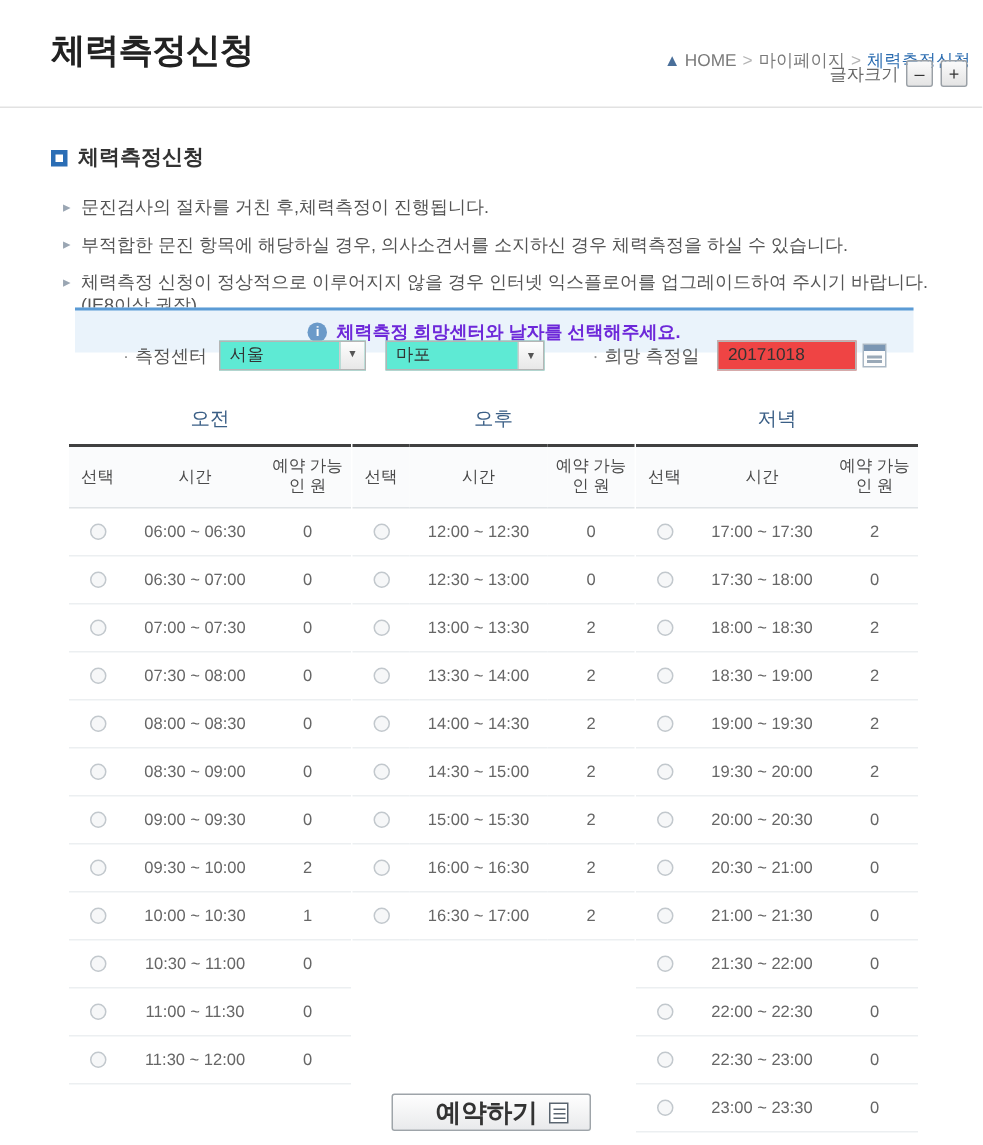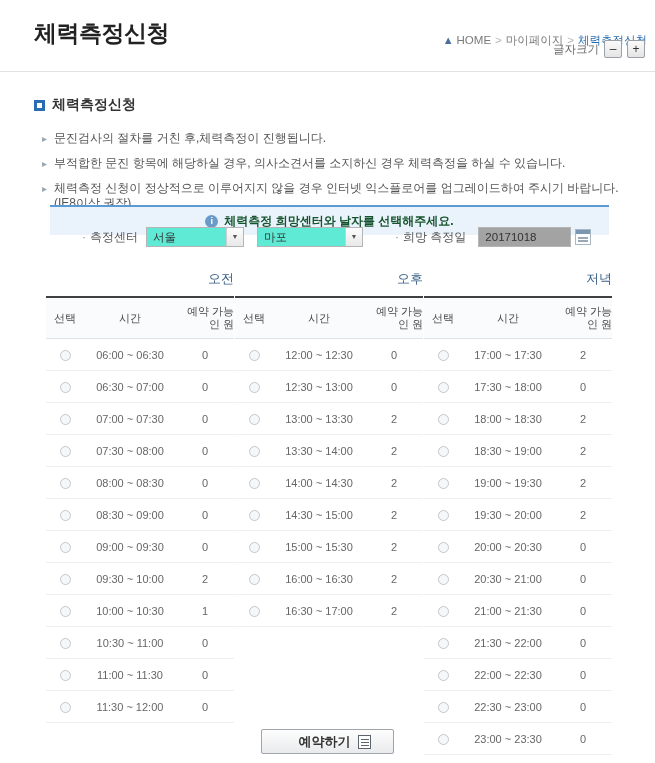--- a/index.html
+++ b/index.html
@@ -144,21 +144,21 @@
     background: #6b9ac9;
     color: #fff;
     font-size: 9px;
     line-height: 13px;
     text-align: center;
     font-weight: bold;
   }
   .info-text {
     font-size: 12px;
     font-weight: bold;
-    color: #14532d;
+    color: #6d28d9;
   }
 
   
   .filter-row {
     position: absolute;
     left: 50px;
     top: 221px;
     width: 559px;
     height: 32px;
     display: flex;
@@ -194,21 +194,21 @@
     line-height: 18px;
     font-size: 7px;
     color: #555;
   }
   .sel.wide { width: 106px; margin-left: 13px; font-family: Liberation Serif, serif; }
   .date-box {
     position: relative;
     width: 93px;
     height: 20px;
     border: 1px solid #b5b5b5;
-    background: #a3a3a3;
+    background: #ef4444;
     font-size: 11.5px;
     color: #333;
     line-height: 18px;
     padding-left: 6px;
     margin-left: 4px;
   }
   .cal-icon {
     width: 16px; height: 16px;
     border: 1px solid #a9b7c4;
     background: #fdfdfd;
@@ -236,21 +236,21 @@
   .columns {
     position: absolute;
     left: 46px;
     top: 270px;
     width: 566px;
     display: flex;
     justify-content: space-between;
   }
   .col { width: 188px; }
   .col-title {
-    text-align: right;
+    text-align: center;
     font-size: 13px;
     color: #3b5f86;
     padding-bottom: 8px;
   }
   table.slots {
     width: 100%;
     border-collapse: collapse;
     border-top: 2px solid #404040;
   }
   table.slots th {
@@ -265,21 +265,21 @@
   table.slots td {
     font-size: 11px;
     color: #666;
     text-align: center;
     border-bottom: 1px solid #eceff1;
     padding: 8px 0;
     height: 32px;
   }
   th.c-sel, td.c-sel { width: 38px; }
   th.c-time, td.c-time { width: 92px; }
-  th.c-cnt, td.c-cnt { width: 58px; text-align: right; }
+  th.c-cnt, td.c-cnt { width: 58px; }
   .radio {
     display: inline-block;
     width: 11px; height: 11px;
     border-radius: 50%;
     border: 1px solid #c2c8cd;
     background: #f6f7f8;
     cursor: pointer;
     vertical-align: middle;
   }
 
@@ -291,21 +291,21 @@
     width: 655px;
     display: flex;
     justify-content: center;
   }
   .submit-btn {
     width: 133px;
     height: 25px;
     border: 1px solid #9ea4a9;
     background: linear-gradient(#fefefe, #e9eaec);
     border-radius: 2px;
-    font-size: 13px;
+    font-size: 17px;
     font-weight: bold;
     color: #333;
     display: flex;
     align-items: center;
     justify-content: center;
     gap: 7px;
     cursor: pointer;
     padding-left: 20px;
   }
   .submit-icon {

